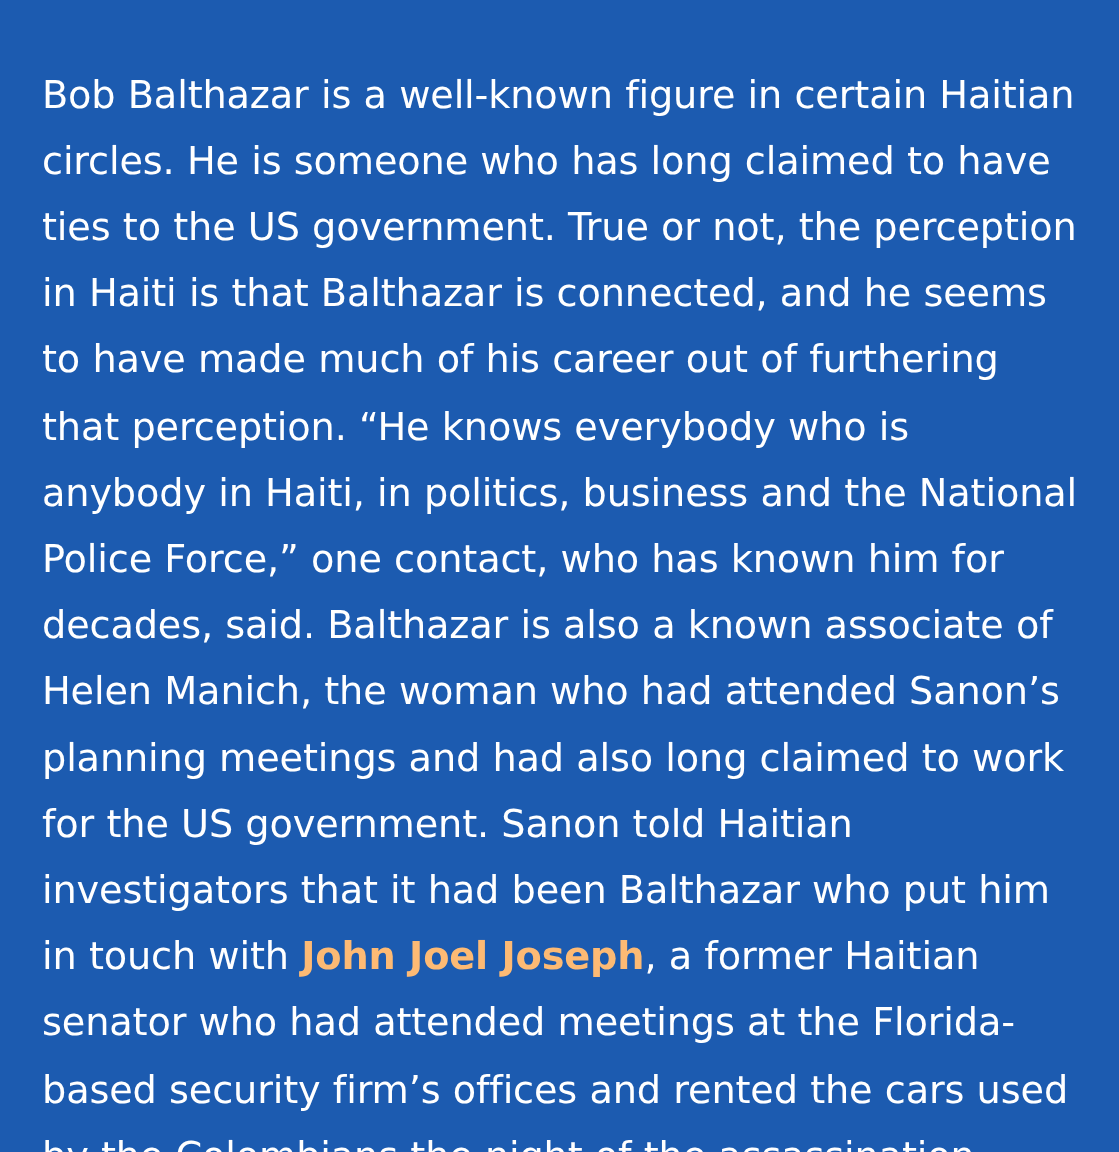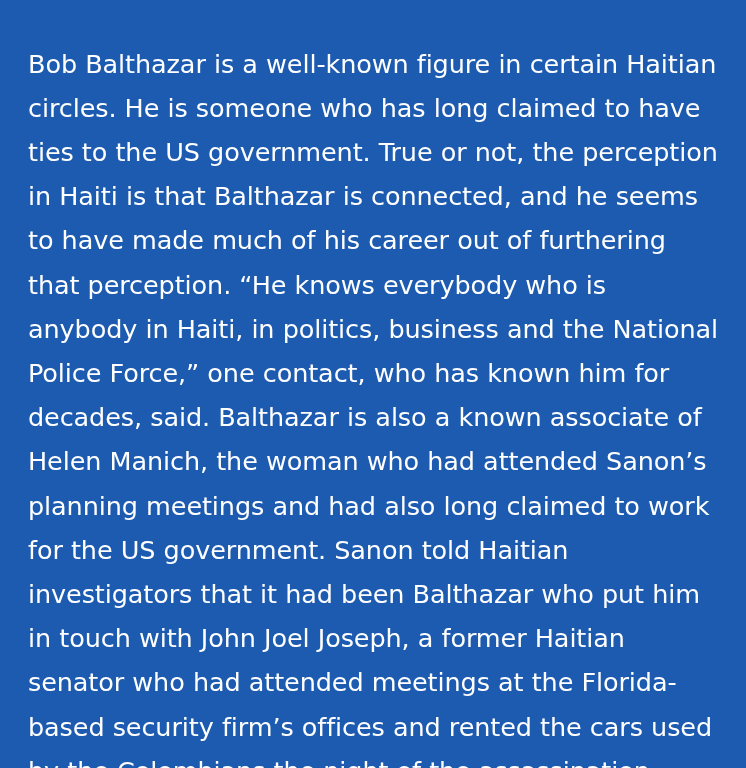--- a/index.html
+++ b/index.html
@@ -24,22 +24,22 @@
     color: #ffffff;
     font-family: "DejaVu Sans", sans-serif;
     font-size: 25.5px;
     line-height: 44.2px;
     letter-spacing: -0.1px;
     font-weight: 400;
     text-align: left;
     word-spacing: 0.2px;
   }
   .named-entity {
-    font-weight: 400;
-    color: #ffffff;
+    font-weight: 700;
+    color: #fdba74;
   }
 </style>
 </head>
 <body>
 
 <div class="page">
   <p class="article-body">
     <span>Bob Balthazar is a well-known figure in certain Haitian circles. He is someone who has long claimed to have ties to the US government. True or not, the perception in Haiti is that Balthazar is connected, and he seems to have made much of his career out of furthering that perception. “He knows everybody who is anybody in Haiti, in politics, business and the National Police Force,” one contact, who has known him for decades, said. Balthazar is also a known associate of Helen Manich, the woman who had attended Sanon’s planning meetings and had also long claimed to work for the US government. Sanon told Haitian investigators that it had been Balthazar who put him in touch with </span><span class="named-entity">John Joel Joseph</span><span>, a former Haitian senator who had attended meetings at the Florida-based security firm’s offices and rented the cars used by the Colombians the night of the assassination. Joseph was arrested in Jamaica in mid-January. Balthazar did not respond to repeated messages asking for a comment.</span>
   </p>
 </div>

